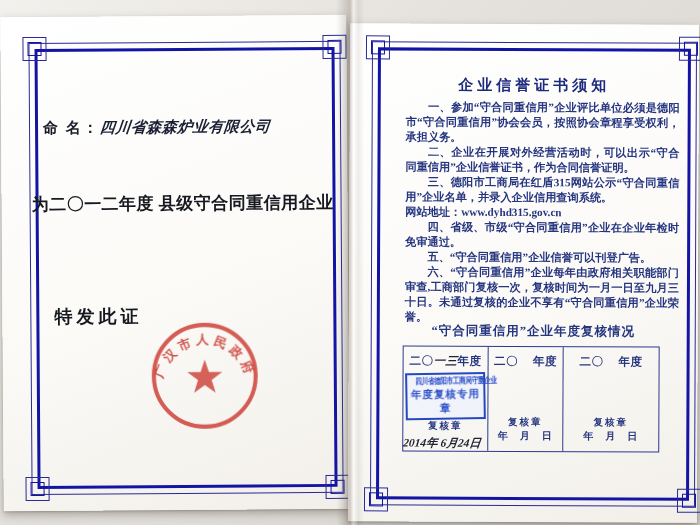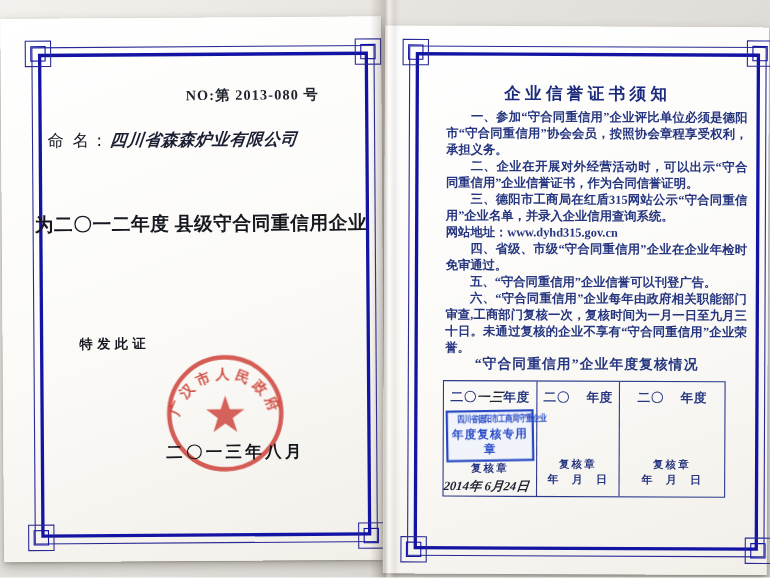--- a/index.html
+++ b/index.html
@@ -43,26 +43,26 @@
   }
   .pl.c-tl { left:22px;  top:20px; }  .pl.c-tr { right:0px;  top:20px; }
   .pl.c-bl { left:22px;  bottom:10px;} .pl.c-br { right:0px;  bottom:10px;}
   .pr.c-tl { left:16px;  top:12px; }  .pr.c-tr { right:-4px; top:12px; }
   .pr.c-bl { left:16px;  bottom:10px;} .pr.c-br { right:-4px; bottom:10px;}
 
   
   .serial { position:absolute; left:168px; top:62px; font-size:13px; font-weight:bold;
             color:#20242c; letter-spacing:1px; }
   .name-line { position:absolute; left:42px; top:102px; font-size:15px; color:#181c28; white-space:nowrap; }
-  .name-label { font-weight:normal; letter-spacing:2px; }
+  .name-label { font-weight:bold; letter-spacing:2px; }
   .hw { font-style:italic; transform:skewX(-6deg); display:inline-block; color:#1b1f33; }
   .company { font-size:15px; font-weight:bold; letter-spacing:.5px; }
   .award { position:absolute; left:30px; top:176px; width:306px; font-size:17px; font-weight:bold;
            color:#15181f; letter-spacing:.5px; white-space:nowrap; }
-  .grant { position:absolute; left:70px; top:288px; font-size:12px; font-weight:bold;
+  .grant { position:absolute; left:52px; top:288px; font-size:18px; font-weight:bold;
            color:#15181f; letter-spacing:4px; }
   .seal  { position:absolute; left:146px; top:304px; width:112px; height:112px;
            opacity:.88; filter:blur(.3px); z-index:1; }
   .issue-date { position:absolute; left:148px; top:386px; font-size:15px; font-weight:bold;
                 color:#14161c; letter-spacing:3px; z-index:2; }
 
   
   .rtitle { position:absolute; left:28px; top:52px; width:313px; text-align:center;
             font-size:15px; font-weight:bold; letter-spacing:4px; color:#1c2a7e; }
   .rbody { position:absolute; left:56px; top:76px; width:274px; color:#25357f;
@@ -101,42 +101,40 @@
 <div class="scene">
 
   <div class="page page-left">
     <div class="frame thin pl-thin"></div>
     <div class="frame thick pl-thick"></div>
     <div class="corner pl c-tl"></div>
     <div class="corner pl c-tr"></div>
     <div class="corner pl c-bl"></div>
     <div class="corner pl c-br"></div>
 
-    <div class="serial">NO:第 2013-080 号</div>
 
     <div class="name-line">
       <span class="name-label">命 名：</span><span class="hw company">四川省森森炉业有限公司</span>
     </div>
 
     <div class="award">为二〇一二年度 县级守合同重信用企业</div>
 
     <div class="grant">特发此证</div>
 
     <svg class="seal" viewBox="0 0 110 110">
       <circle cx="55" cy="55" r="50" fill="none" stroke="#c8281e" stroke-width="4" opacity=".85"></circle>
       <polygon opacity=".82" fill="#c8281e" points="55,39 59.1,51.3 72.1,51.4 61.7,59.2 65.6,71.6 55,64 44.4,71.6 48.3,59.2 37.9,51.4 50.9,51.3"></polygon>
       <defs>
           <path id="sealArc" d="M 13,66 A 42,42 0 1 1 97,66" fill="none"></path>
         </defs>
       <text font-size="12.5" fill="#c8281e" font-weight="bold" letter-spacing="4" opacity=".9">
         <textPath href="#sealArc" startOffset="50%" text-anchor="middle">广汉市人民政府</textPath>
       </text>
     </svg>
 
-    <div class="issue-date">二〇一三年八月</div>
   </div>
 
   <div class="page page-right">
     <div class="frame thin pr-thin"></div>
     <div class="frame thick pr-thick"></div>
     <div class="corner pr c-tl"></div>
     <div class="corner pr c-tr"></div>
     <div class="corner pr c-bl"></div>
     <div class="corner pr c-br"></div>
 

